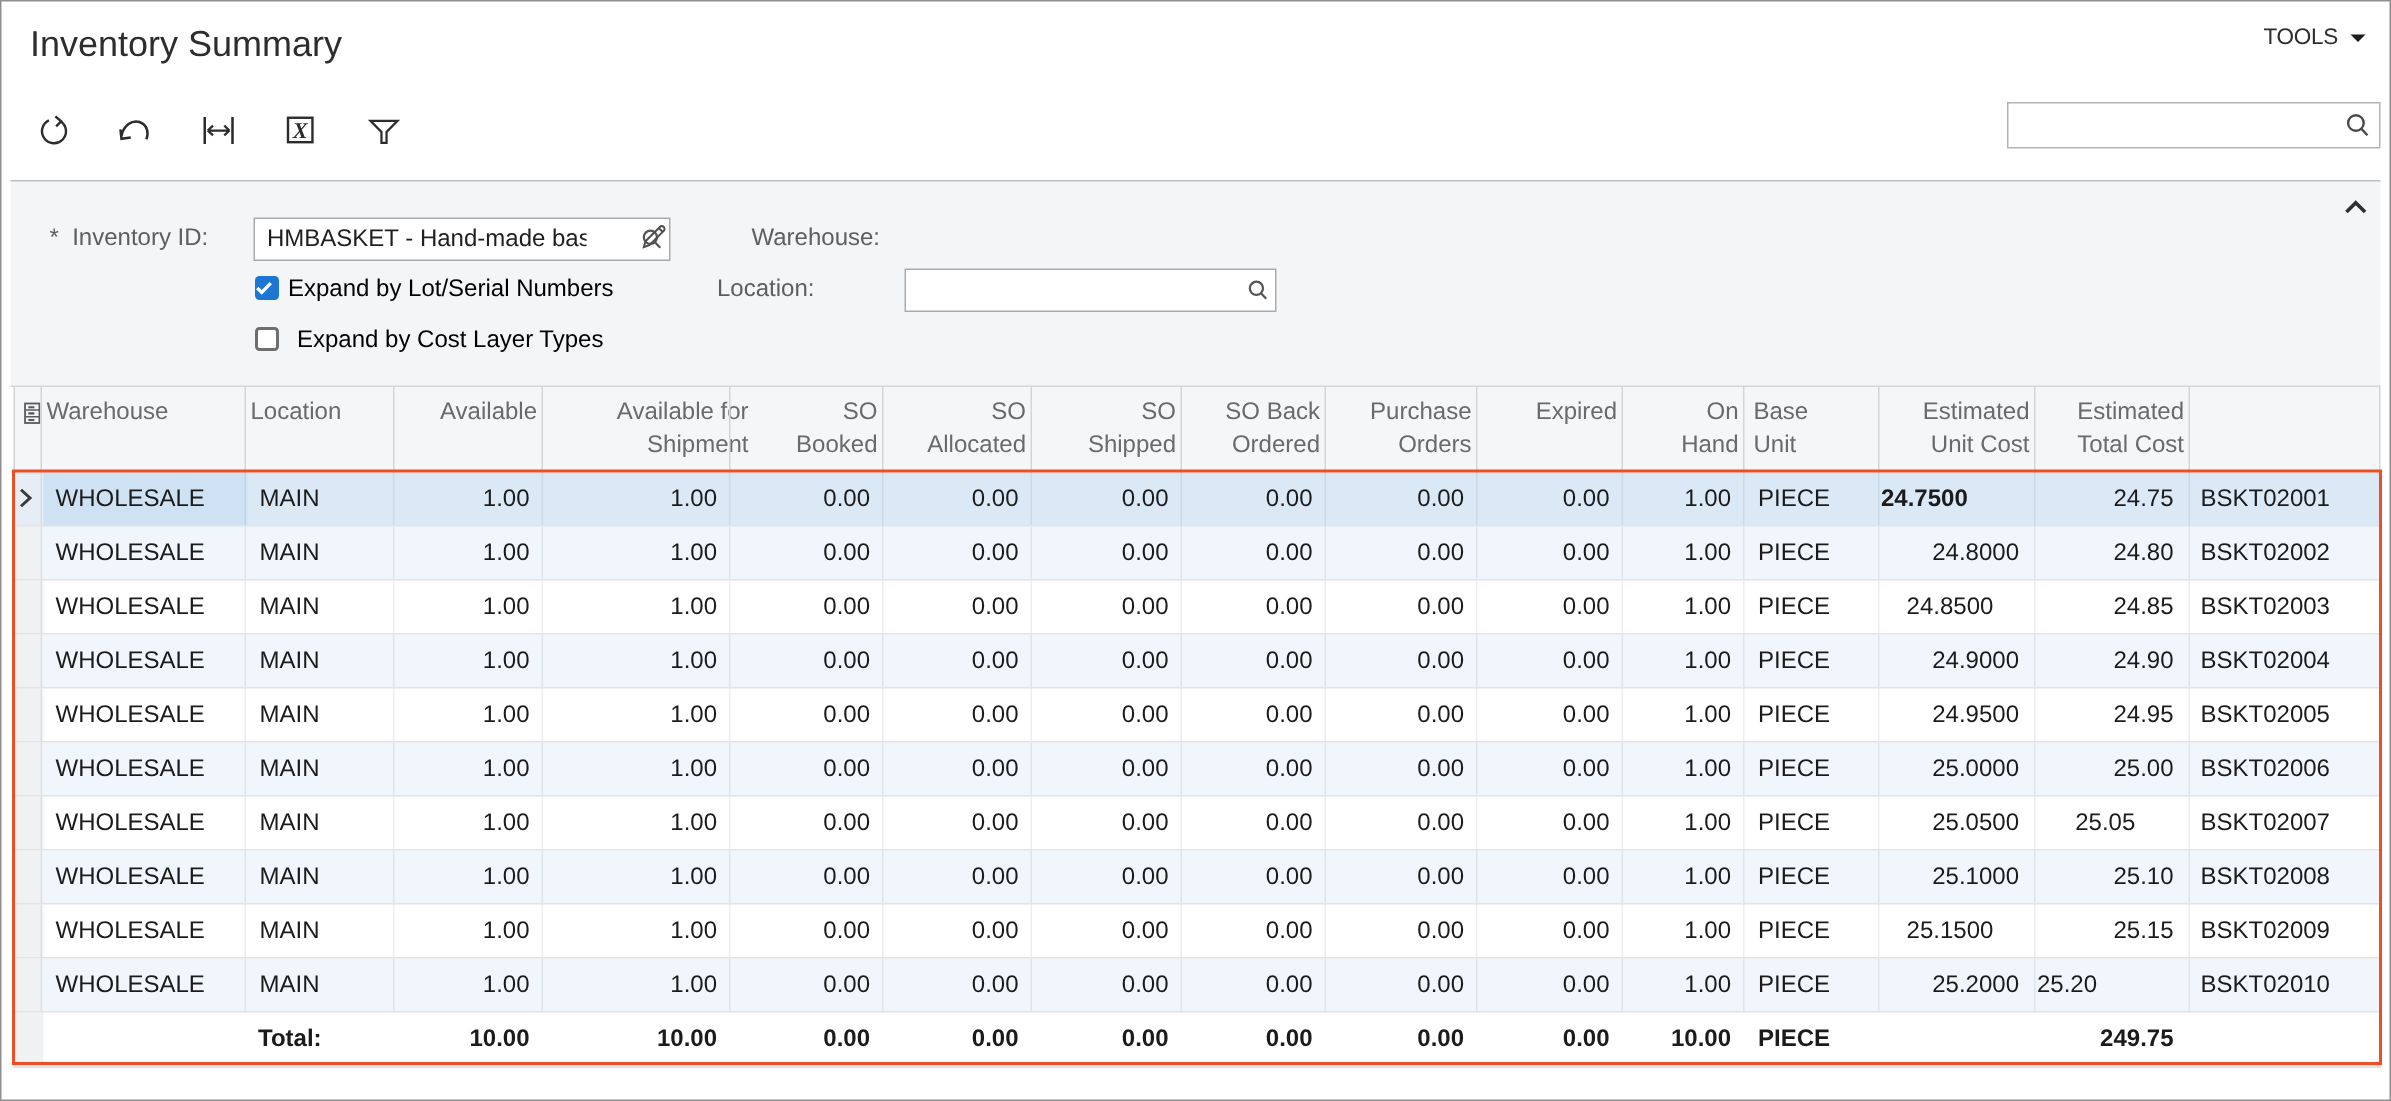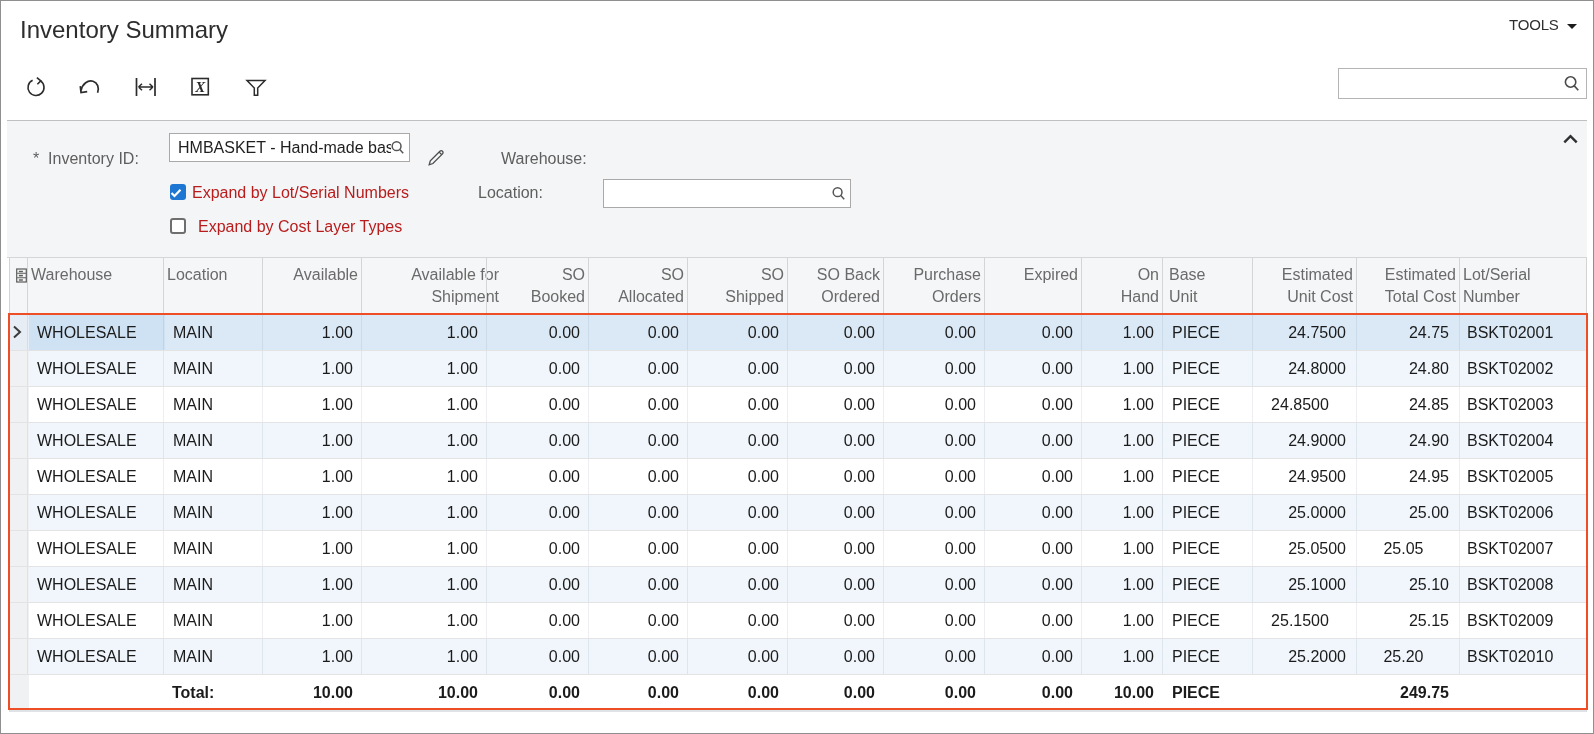--- a/index.html
+++ b/index.html
@@ -11,21 +11,21 @@
 #search { left:1337px; top:67px; width:249px; height:31px; border:1px solid #b4b4b4; background:#fff; }
 #search svg { position:absolute; right:6px; top:6px; }
 #panel { left:6px; top:119px; width:1580px; height:138px; background:#f4f5f6; border-top:1px solid #c0c0c0; border-bottom:1px solid #d6d6d6; }
 .lbl { position:absolute; font-size:16px; color:#5e5e5e; line-height:20px; }
 .inp { position:absolute; height:29px; background:#fff; border:1px solid #a9a9a9; font-size:16px; color:#1f1f1f; }
 .inp .txt { position:absolute; left:9px; top:0; height:27px; line-height:27px; white-space:nowrap; overflow:hidden; }
 .inp svg { position:absolute; right:4px; top:6px; }
 .cb { position:absolute; width:16px; height:16px; border-radius:3px; }
 .cb.on { background:#1d76d2; }
 .cb.off { background:#fff; border:2px solid #6e6e6e; }
-.cblbl { position:absolute; font-size:16px; color:#b91c1c; line-height:20px; }
+.cblbl { position:absolute; font-size:16px; color:#000000; line-height:20px; }
 #grid { left:8px; top:257px; width:1578px; height:454px; background:#fff; border-left:1px solid #d3d3d3; border-right:1px solid #d3d3d3; border-bottom:2px solid #dfe2e6; }
 #ghead { position:absolute; left:0; top:0; width:1576px; height:56px; background:#f5f6f7; }
 .hc { position:absolute; top:6px; font-size:16px; color:#6a6a6a; line-height:22px; }
 .vs { position:absolute; width:1px; z-index:6; }
 .hl { position:absolute; left:0; width:1576px; height:1px; background:#e3e3e3; z-index:6; }
 .row { position:absolute; left:0; width:1576px; height:36px; line-height:36px; font-size:16px; color:#1b1b1b; }
 .row .c { position:absolute; top:0; height:36px; line-height:inherit; white-space:nowrap; }
 #redbox { left:7px; top:312px; width:1580px; height:397px; border:2px solid #ee4e25; z-index:30; }
 </style></head>
 <body>
@@ -52,21 +52,21 @@
         <path d="M3 4.5 H21 L13.7 12 V19.2 H10.3 V12 Z" stroke="#2c2c2c" stroke-width="1.5" fill="none"></path>
       </svg></div>
   <div class="abs" id="search">
       <svg width="17" height="17" viewBox="0 0 17 17" fill="none">
         <circle cx="7.6" cy="7" r="5.2" stroke="#4a4a4a" stroke-width="1.6"></circle>
         <path d="M11.3 10.9 L15.3 15.2" stroke="#4a4a4a" stroke-width="1.6"></path>
       </svg>
     </div>
   <div class="abs" id="panel"></div>
   <div class="lbl" style="left:32px;top:148px;">* &nbsp;Inventory ID:</div>
-  <div class="inp" style="left:168px;top:132px;width:241px;">
+  <div class="inp" style="left:168px;top:144px;width:278px;">
       <span class="txt" style="left:8px;width:213px;">HMBASKET - Hand-made bas</span>
       <svg width="15" height="15" viewBox="0 0 15 15" fill="none">
         <circle cx="6.6" cy="6.2" r="4.4" stroke="#555" stroke-width="1.5"></circle>
         <path d="M9.8 9.6 L13.2 13.2" stroke="#555" stroke-width="1.5"></path>
       </svg>
     </div>
   <div class="abs" style="left:425px;top:147px;"><svg width="20" height="20" viewBox="0 0 20 20" fill="none">
         <path d="M3.2 16.8 L4.3 12.9 L13.9 3.3 C14.6 2.6 15.8 2.6 16.5 3.3 C17.2 4.0 17.2 5.2 16.5 5.9 L6.9 15.5 Z" stroke="#4d4d4d" stroke-width="1.3" fill="none"></path>
         <path d="M13.2 4.1 L15.8 6.7" stroke="#4d4d4d" stroke-width="1.3"></path>
       </svg></div>
@@ -103,21 +103,20 @@
         <div class="hc" style="left:478px;width:102px;text-align:right;padding-right:5px;">SO<br>Booked</div>
         <div class="hc" style="left:580px;width:99px;text-align:right;padding-right:5px;">SO<br>Allocated</div>
         <div class="hc" style="left:679px;width:100px;text-align:right;padding-right:5px;">SO<br>Shipped</div>
         <div class="hc" style="left:779px;width:96px;text-align:right;padding-right:5px;">SO Back<br>Ordered</div>
         <div class="hc" style="left:875px;width:101px;text-align:right;padding-right:5px;">Purchase<br>Orders</div>
         <div class="hc" style="left:976px;width:97px;text-align:right;padding-right:5px;">Expired</div>
         <div class="hc" style="left:1073px;width:81px;text-align:right;padding-right:5px;">On<br>Hand</div>
         <div class="hc" style="left:1154px;width:90px;text-align:left;padding-left:5px;">Base<br>Unit</div>
         <div class="hc" style="left:1244px;width:104px;text-align:right;padding-right:5px;">Estimated<br>Unit Cost</div>
         <div class="hc" style="left:1348px;width:103px;text-align:right;padding-right:5px;">Estimated<br>Total Cost</div>
-        <div class="hc" style="left:1451px;width:127px;text-align:left;padding-left:2px;">Lot/Serial<br>Number</div>
     </div>
     <div class="vs" style="left:17px;top:0;height:56px;background:#d5d5d5;"></div>
       <div class="vs" style="left:153px;top:0;height:56px;background:#d5d5d5;"></div>
       <div class="vs" style="left:252px;top:0;height:56px;background:#d5d5d5;"></div>
       <div class="vs" style="left:351px;top:0;height:56px;background:#d5d5d5;"></div>
       <div class="vs" style="left:476px;top:0;height:56px;background:#d5d5d5;"></div>
       <div class="vs" style="left:578px;top:0;height:56px;background:#d5d5d5;"></div>
       <div class="vs" style="left:677px;top:0;height:56px;background:#d5d5d5;"></div>
       <div class="vs" style="left:777px;top:0;height:56px;background:#d5d5d5;"></div>
       <div class="vs" style="left:873px;top:0;height:56px;background:#d5d5d5;"></div>
@@ -152,21 +151,21 @@
         <div class="c " style="left:254px;width:99px;text-align:right;padding-right:10px;">1.00</div>
         <div class="c " style="left:353px;width:125px;text-align:right;padding-right:10px;">1.00</div>
         <div class="c " style="left:478px;width:102px;text-align:right;padding-right:10px;">0.00</div>
         <div class="c " style="left:580px;width:99px;text-align:right;padding-right:10px;">0.00</div>
         <div class="c " style="left:679px;width:100px;text-align:right;padding-right:10px;">0.00</div>
         <div class="c " style="left:779px;width:96px;text-align:right;padding-right:10px;">0.00</div>
         <div class="c " style="left:875px;width:101px;text-align:right;padding-right:10px;">0.00</div>
         <div class="c " style="left:976px;width:97px;text-align:right;padding-right:10px;">0.00</div>
         <div class="c " style="left:1073px;width:81px;text-align:right;padding-right:10px;">1.00</div>
         <div class="c " style="left:1154px;width:90px;text-align:left;padding-left:8px;">PIECE</div>
-        <div class="c " style="left:1244px;width:104px;text-align:right;padding-right:12px;">24.7500</div>
+        <div class="c " style="left:1244px;width:104px;padding-right:12px;font-weight:bold;">24.7500</div>
         <div class="c " style="left:1348px;width:103px;text-align:right;padding-right:12px;">24.75</div>
         <div class="c " style="left:1451px;width:127px;text-align:left;padding-left:6px;">BSKT02001</div>
       </div>
       <div class="row" style="top:93px;background:#f0f6fb;">
         <div class="c selc" style="left:0;width:19px;background:#f0f1f2;height:36px;"></div>
         <div class="c" style="left:19px;width:136px;padding-left:8px;height:36px;line-height:36px;">WHOLESALE</div>
         <div class="c " style="left:155px;width:99px;text-align:left;padding-left:8px;">MAIN</div>
         <div class="c " style="left:254px;width:99px;text-align:right;padding-right:10px;">1.00</div>
         <div class="c " style="left:353px;width:125px;text-align:right;padding-right:10px;">1.00</div>
         <div class="c " style="left:478px;width:102px;text-align:right;padding-right:10px;">0.00</div>
@@ -315,21 +314,21 @@
         <div class="c " style="left:353px;width:125px;text-align:right;padding-right:10px;">1.00</div>
         <div class="c " style="left:478px;width:102px;text-align:right;padding-right:10px;">0.00</div>
         <div class="c " style="left:580px;width:99px;text-align:right;padding-right:10px;">0.00</div>
         <div class="c " style="left:679px;width:100px;text-align:right;padding-right:10px;">0.00</div>
         <div class="c " style="left:779px;width:96px;text-align:right;padding-right:10px;">0.00</div>
         <div class="c " style="left:875px;width:101px;text-align:right;padding-right:10px;">0.00</div>
         <div class="c " style="left:976px;width:97px;text-align:right;padding-right:10px;">0.00</div>
         <div class="c " style="left:1073px;width:81px;text-align:right;padding-right:10px;">1.00</div>
         <div class="c " style="left:1154px;width:90px;text-align:left;padding-left:8px;">PIECE</div>
         <div class="c " style="left:1244px;width:104px;text-align:right;padding-right:12px;">25.2000</div>
-        <div class="c " style="left:1348px;width:103px;text-align:center;padding-right:12px;">25.20</div>
+        <div class="c " style="left:1348px;width:103px;text-align:left;padding-right:12px;">25.20</div>
         <div class="c " style="left:1451px;width:127px;text-align:left;padding-left:6px;">BSKT02010</div>
       </div>
     <div class="row" style="top:417px;background:#fff;height:34px;line-height:35px;">
         <div class="c selc" style="left:0;width:19px;background:#f0f1f2;height:35px;"></div>
         <div class="c " style="left:155px;width:99px;text-align:left;padding-left:7px;font-weight:bold;">Total:</div>
         <div class="c " style="left:254px;width:99px;text-align:right;padding-right:10px;font-weight:bold;">10.00</div>
         <div class="c " style="left:353px;width:125px;text-align:right;padding-right:10px;font-weight:bold;">10.00</div>
         <div class="c " style="left:478px;width:102px;text-align:right;padding-right:10px;font-weight:bold;">0.00</div>
         <div class="c " style="left:580px;width:99px;text-align:right;padding-right:10px;font-weight:bold;">0.00</div>
         <div class="c " style="left:679px;width:100px;text-align:right;padding-right:10px;font-weight:bold;">0.00</div>

